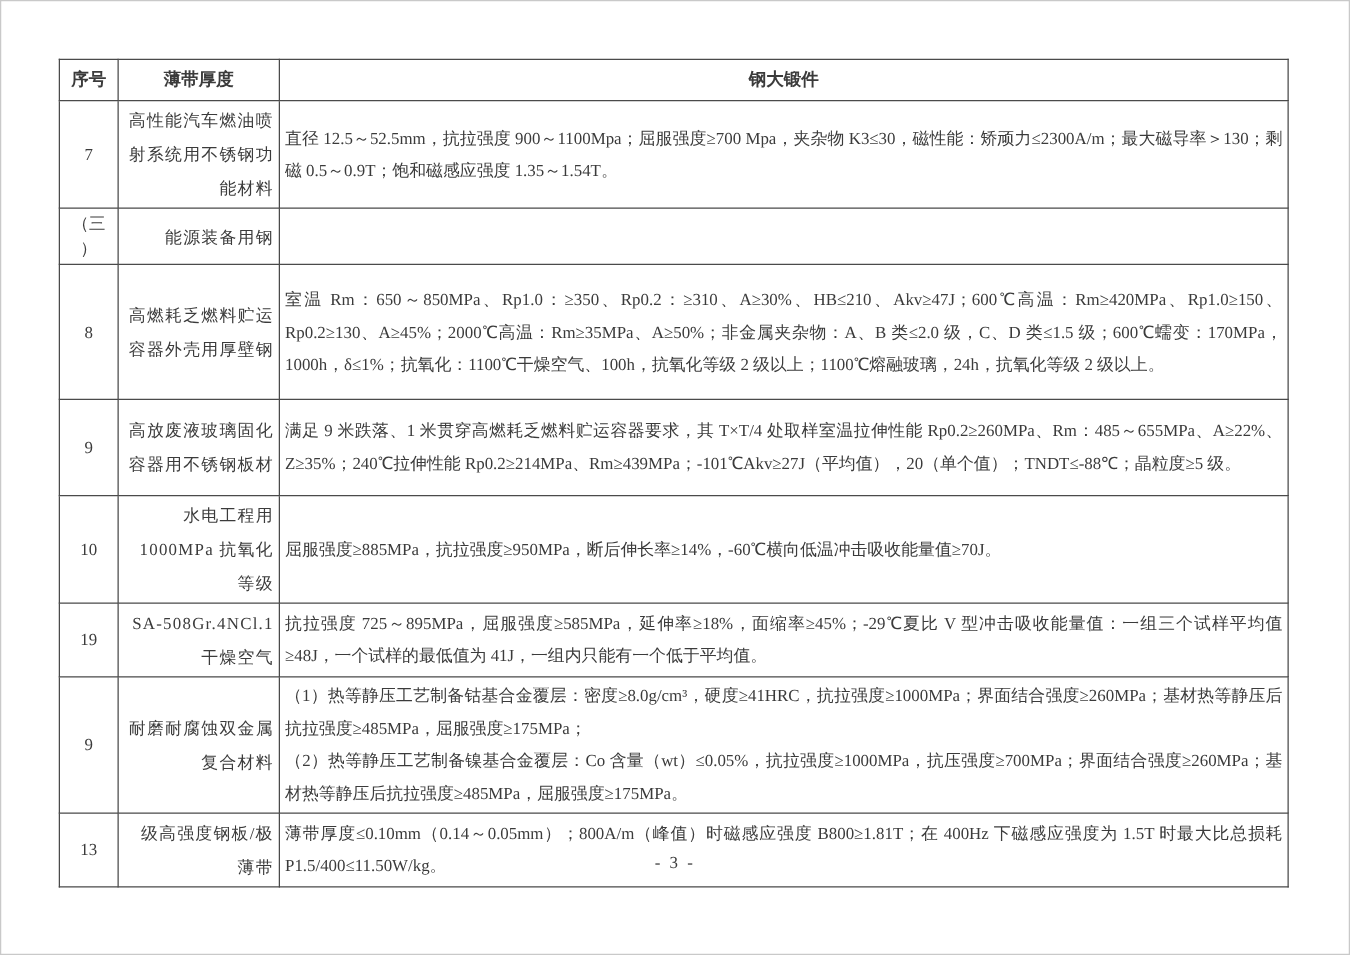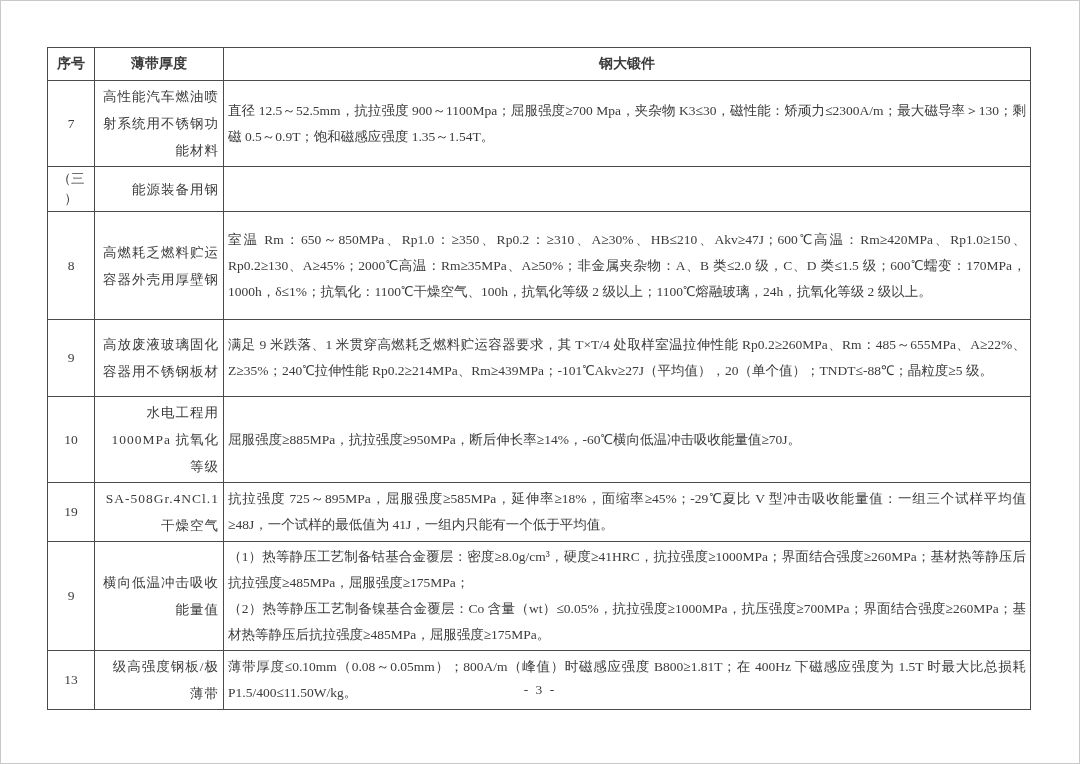--- a/index.html
+++ b/index.html
@@ -139,30 +139,30 @@
   <tr>
     <td class="c-no">19</td>
     <td class="c-name">SA-508Gr.4NCl.1 干燥空气</td>
     <td class="c-req">
           <div class="para">抗拉强度 725～895MPa，屈服强度≥585MPa，延伸率≥18%，面缩率≥45%；-29℃夏比 V 型冲击吸收能量值：一组三个试样平均值≥48J，一个试样的最低值为 41J，一组内只能有一个低于平均值。</div>
         </td>
   </tr>
 
   <tr>
     <td class="c-no">9</td>
-    <td class="c-name">横向低温冲击吸收能量值</td>
+    <td class="c-name">耐磨耐腐蚀双金属复合材料</td>
     <td class="c-req">
           <div class="para">（1）热等静压工艺制备钴基合金覆层：密度≥8.0g/cm³，硬度≥41HRC，抗拉强度≥1000MPa；界面结合强度≥260MPa；基材热等静压后抗拉强度≥485MPa，屈服强度≥175MPa；</div>
           <div class="para">（2）热等静压工艺制备镍基合金覆层：Co 含量（wt）≤0.05%，抗拉强度≥1000MPa，抗压强度≥700MPa；界面结合强度≥260MPa；基材热等静压后抗拉强度≥485MPa，屈服强度≥175MPa。</div>
         </td>
   </tr>
 
   <tr>
     <td class="c-no">13</td>
     <td class="c-name">级高强度钢板/极薄带</td>
     <td class="c-req">
-          <div class="para">薄带厚度≤0.10mm（0.08～0.05mm）；800A/m（峰值）时磁感应强度 B800≥1.81T；在 400Hz 下磁感应强度为 1.5T 时最大比总损耗 P1.5/400≤11.50W/kg。</div>
+          <div class="para">薄带厚度≤0.10mm（0.14～0.05mm）；800A/m（峰值）时磁感应强度 B800≥1.81T；在 400Hz 下磁感应强度为 1.5T 时最大比总损耗 P1.5/400≤11.50W/kg。</div>
         </td>
   </tr>
 </tbody>
 </table>
 
 <div class="page-footer">- 3 -</div>
 
 </body></html>

